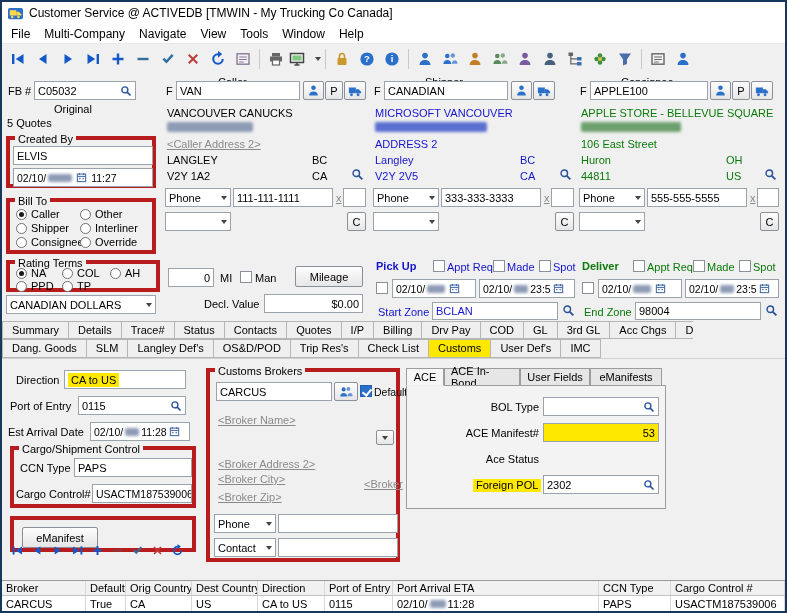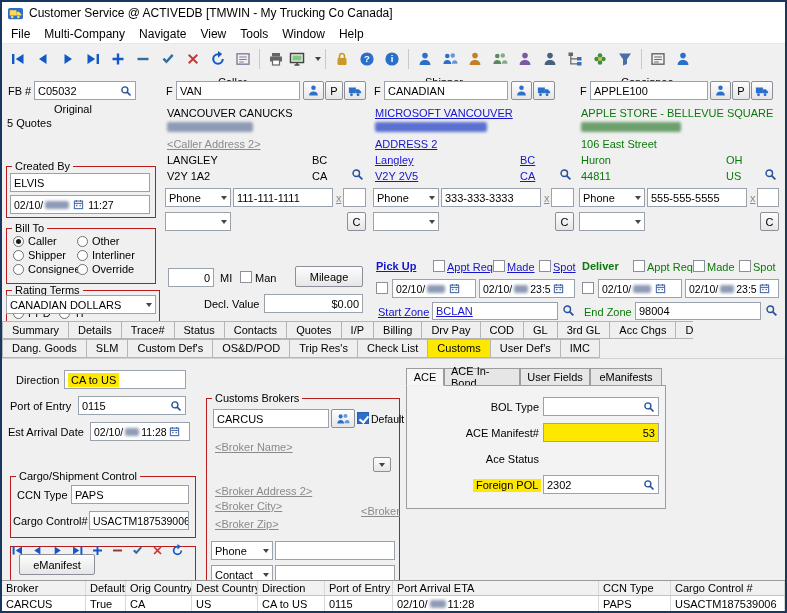--- a/index.html
+++ b/index.html
@@ -9,36 +9,36 @@
   .abs{position:absolute;}
   .titlebar{position:absolute;left:0;top:0;width:783px;height:22px;background:#fff;display:flex;align-items:center;gap:6px;padding:0 6px;font-size:12px;}
   .menubar{position:absolute;left:0;top:22px;width:783px;height:20px;background:#fff;display:flex;align-items:center;padding-left:2px;font-size:12px;border-bottom:1px solid #e8e8e8;}
   .menu-item{padding:2px 7px;cursor:default;}
   .toolbar{position:absolute;left:0;top:42px;width:783px;height:30px;display:flex;align-items:center;padding:0 4px;gap:1px;}
   .tb{width:24px;height:24px;display:flex;align-items:center;justify-content:center;border-radius:2px;}
   .tbw{width:32px;}
   .sep{width:1px;height:20px;background:#c9c9c9;margin:0 3px;}
   .lbl{font-size:11px;line-height:13px;white-space:nowrap;}
   .b{font-weight:bold;}
-  .blue{color:#1414cc;text-decoration:underline;}
+  .blue{color:#1414cc;}
   .green{color:#0a7a0a;}
   .gray{color:#8a8a8a;text-decoration:underline;}
   .fld{background:#fff;border:1px solid #9aa3ad;height:19px;display:flex;align-items:center;padding:0 3px;font-size:11px;white-space:nowrap;overflow:hidden;}
   .fld.sm{font-size:10.5px;}
   .ra{justify-content:flex-end;}
   .grow{flex:1;}
   .btn{background:linear-gradient(#fdfdfd,#e6e6e6);border:1px solid #8a8f99;display:flex;align-items:center;justify-content:center;font-size:11px;border-radius:2px;}
   .arrow{width:0;height:0;border-left:3.5px solid transparent;border-right:3.5px solid transparent;border-top:4px solid #444;margin-left:auto;}
   .chk{width:12px;height:12px;border:1px solid #8a8f99;background:#fff;display:inline-block;}
   .chk.checked{background:#2a6fc9;border-color:#2560b0;position:relative;}
   .chk.checked::after{content:"";position:absolute;left:3px;top:0.5px;width:4px;height:7px;border:solid #fff;border-width:0 2px 2px 0;transform:rotate(40deg);}
   .radio{width:11px;height:11px;border:1px solid #707070;border-radius:50%;background:#fff;display:inline-block;flex:0 0 auto;}
   .radio.sel::after{content:"";display:block;width:5px;height:5px;background:#1a1a1a;border-radius:50%;margin:2px;}
   .opt{position:absolute;display:flex;align-items:center;gap:4px;}
-  .grp{position:absolute;border:1px solid #b91c1c;margin-top:30px;}
+  .grp{position:absolute;border:4px solid #b91c1c;}
   .legend{position:absolute;top:-7px;left:5px;background:#f0f0f0;padding:0 3px;font-size:11px;white-space:nowrap;}
   .redact{display:inline-block;height:10px;border-radius:2px;filter:blur(1.5px);}
   .r-gray{background:#8e9bb5;}
   .r-blue{background:#5a6fd0;}
   .r-green{background:#6da06d;}
   .rsm{height:8px;margin:0 2px;}
   .tabsrow{position:absolute;display:flex;overflow:hidden;white-space:nowrap;}
   .tab{border:1px solid #b5b5b5;border-left:none;background:#efefef;padding:2px 9px;font-size:11px;flex:0 0 auto;}
   .tab.first{border-left:1px solid #b5b5b5;}
   .tab.hl{background:#ffe800;}
@@ -626,21 +626,21 @@
     <span class="tab">Drv Pay</span>
     <span class="tab">COD</span>
     <span class="tab">GL</span>
     <span class="tab">3rd GL</span>
     <span class="tab">Acc Chgs</span>
     <span class="tab">Dispat</span>
   </div>
   <div class="tabsrow" style="left:0;top:337px;width:783px;height:19px">
     <span class="tab first">Dang. Goods</span>
     <span class="tab">SLM</span>
-    <span class="tab">Custom Def's</span>
+    <span class="tab">Langley Def's</span>
     <span class="tab">OS&amp;D/POD</span>
     <span class="tab">Trip Res's</span>
     <span class="tab">Check List</span>
     <span class="tab hl">Customs</span>
     <span class="tab">User Def's</span>
     <span class="tab">IMC</span>
   </div>
 
   <div class="abs" style="left:0;top:356px;width:783px;height:218px;border-top:1px solid #d2d2d2"></div>
 

